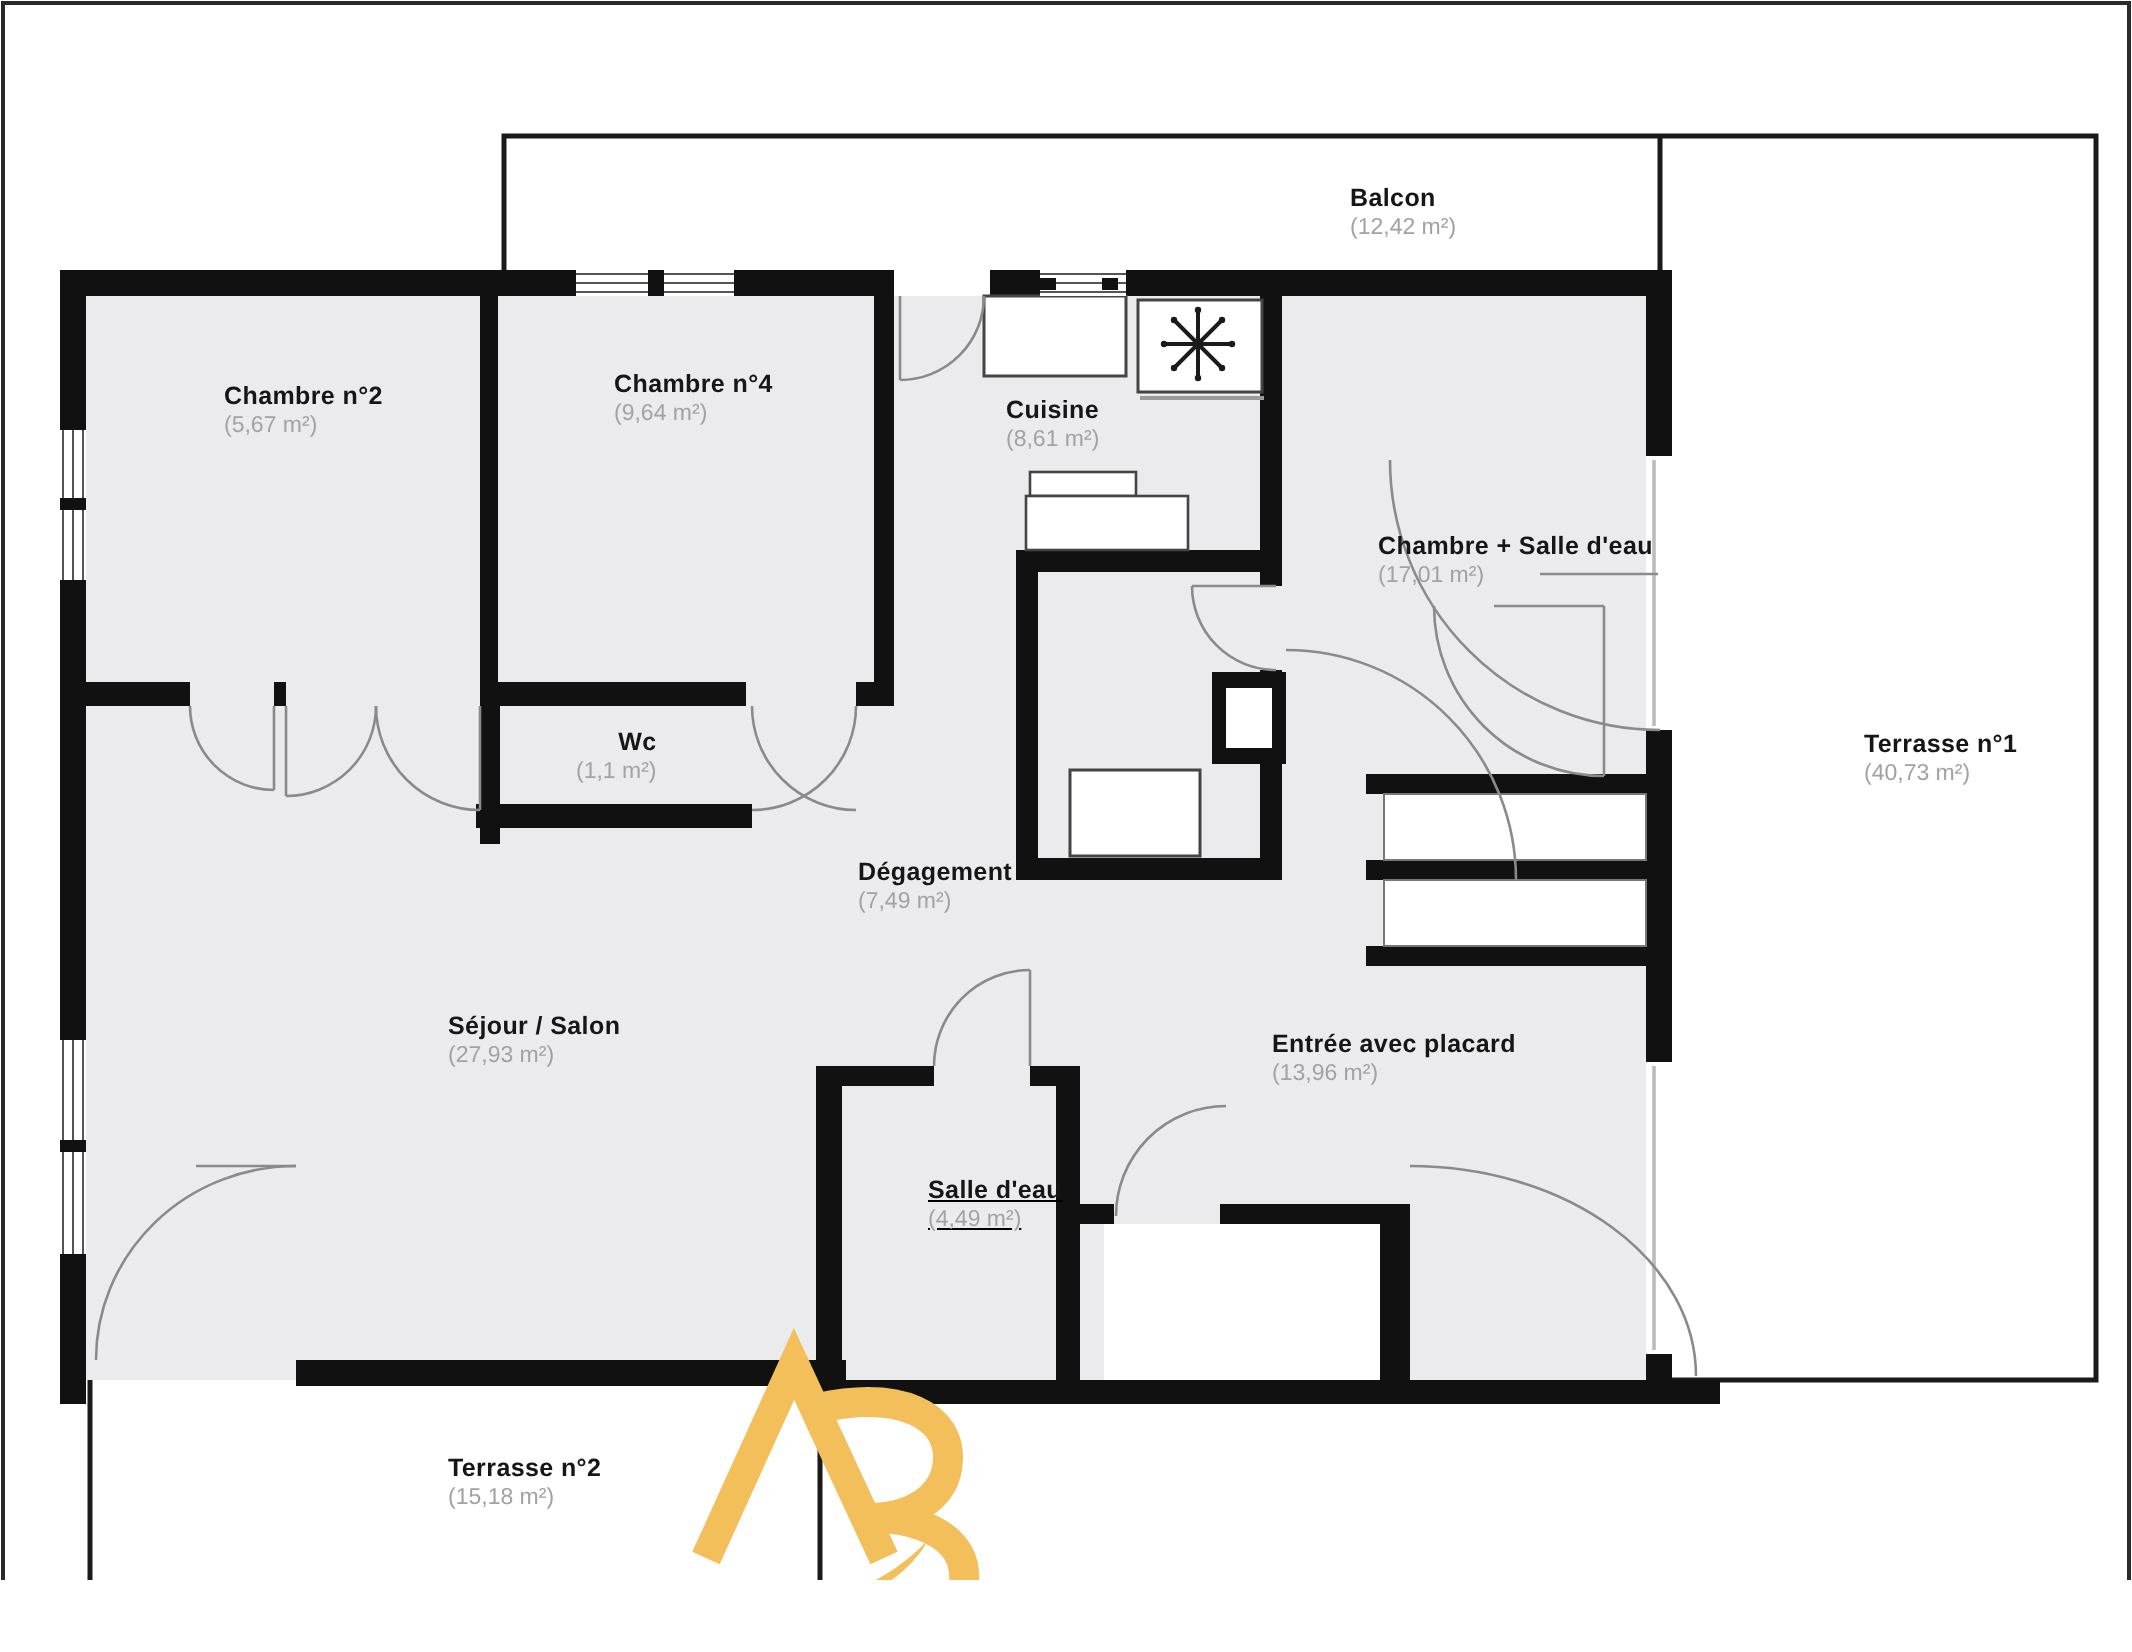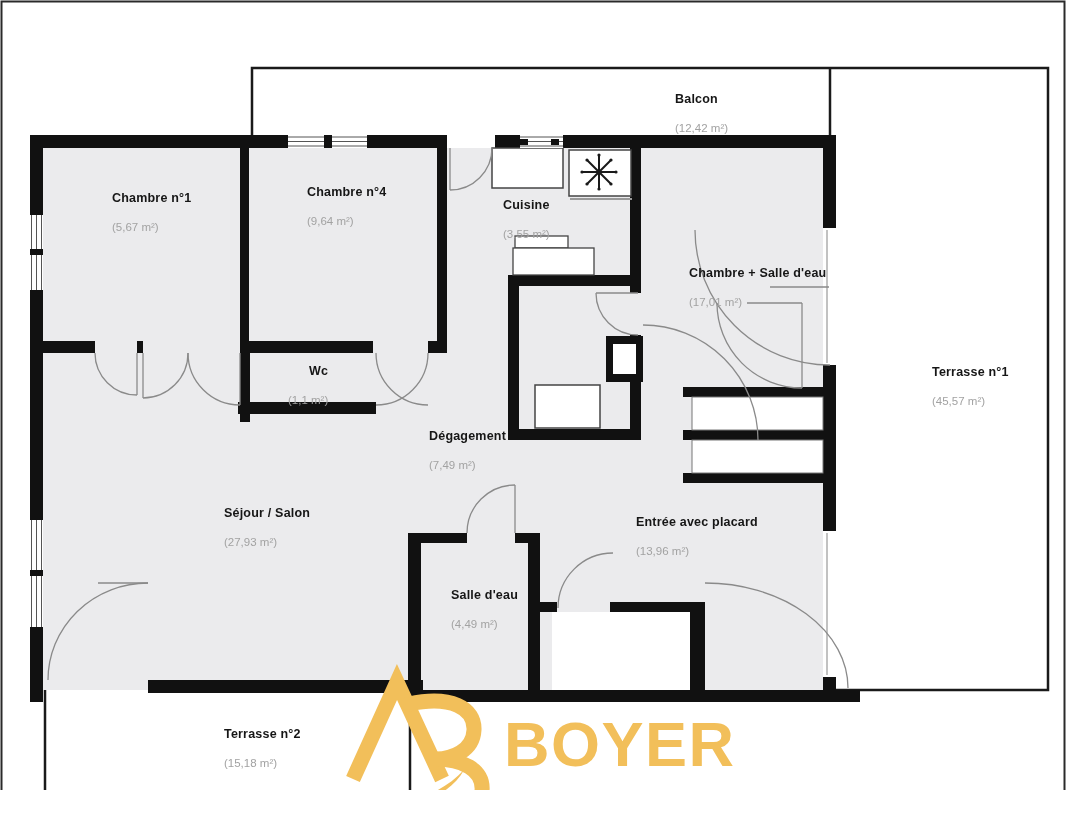--- a/index.html
+++ b/index.html
@@ -3,21 +3,21 @@
 <meta charset="utf-8">
 <style>
   html,body{margin:0;padding:0;background:#fff;}
   #stage{
     position:relative;width:1066px;height:790px;background:#ffffff;
     font-family:"Liberation Sans", sans-serif;overflow:hidden;
   }
   #plan-svg{position:absolute;left:0;top:0;}
   .room-label{position:absolute;white-space:nowrap;line-height:1.15;}
   .room-label .rname{font-weight:bold;font-size:12.5px;color:#161616;letter-spacing:.2px;}
-  .room-label .rarea{font-size:11.5px;color:#a2a2a2;margin-top:16px;}
+  .room-label .rarea{font-size:11.5px;color:#a2a2a2;margin-top:2px;}
   .logo-word{position:absolute;color:#F2BF5A;font-weight:bold;}
   #logo-line1{left:519px;top:688px;font-size:23px;letter-spacing:13px;}
   #logo-line2{left:504px;top:710px;font-size:63px;letter-spacing:1.5px;line-height:1.1;}
 </style>
 </head>
 <body>
 
 <div id="stage">
 
 <svg id="plan-svg" width="1066" height="826" viewBox="0 0 1066 826">
@@ -183,60 +183,59 @@
     <path d="M 409 704 C 451 695 475 708 474 730 C 473 751 452 759 436 759 C 461 759 484 769 482 791 C 480 813 448 820 413 810" fill="none" stroke="#F2BF5A" stroke-width="15" stroke-linecap="round"></path>
   </g>
 </svg>
 
 <div id="labels">
       <div class="room-label" style="left: 675px; top: 92px;">
         <div class="rname">Balcon</div>
         <div class="rarea">(12,42 m²)</div>
       </div>
       <div class="room-label" style="left: 112px; top: 191px;">
-        <div class="rname">Chambre n°1</div>
+        <div class="rname">Chambre n°2</div>
         <div class="rarea">(5,67 m²)</div>
       </div>
       <div class="room-label" style="left: 307px; top: 185px;">
         <div class="rname">Chambre n°4</div>
         <div class="rarea">(9,64 m²)</div>
       </div>
       <div class="room-label" style="left: 503px; top: 198px;">
         <div class="rname">Cuisine</div>
-        <div class="rarea">(3,55 m²)</div>
+        <div class="rarea">(8,61 m²)</div>
       </div>
       <div class="room-label" style="left: 689px; top: 266px;">
         <div class="rname">Chambre + Salle d'eau</div>
         <div class="rarea">(17,01 m²)</div>
       </div>
       <div class="room-label" style="left: 932px; top: 365px;">
         <div class="rname">Terrasse n°1</div>
-        <div class="rarea">(45,57 m²)</div>
+        <div class="rarea">(40,73 m²)</div>
       </div>
       <div class="room-label" style="left: 288px; top: 364px; text-align: right;">
         <div class="rname">Wc</div>
         <div class="rarea">(1,1 m²)</div>
       </div>
       <div class="room-label" style="left: 429px; top: 429px;">
         <div class="rname">Dégagement</div>
         <div class="rarea">(7,49 m²)</div>
       </div>
       <div class="room-label" style="left: 224px; top: 506px;">
         <div class="rname">Séjour / Salon</div>
         <div class="rarea">(27,93 m²)</div>
       </div>
       <div class="room-label" style="left: 636px; top: 515px;">
         <div class="rname">Entrée avec placard</div>
         <div class="rarea">(13,96 m²)</div>
       </div>
-      <div class="room-label" style="left: 451px; top: 588px;">
+      <div class="room-label" style="left: 464px; top: 588px; text-decoration: underline;">
         <div class="rname">Salle d'eau</div>
         <div class="rarea">(4,49 m²)</div>
       </div>
       <div class="room-label" style="left: 224px; top: 727px;">
         <div class="rname">Terrasse n°2</div>
         <div class="rarea">(15,18 m²)</div>
       </div>
     </div>
 
-<div id="logo-line2" class="logo-word">BOYER</div>
 
 </div>
 
 </body></html>

